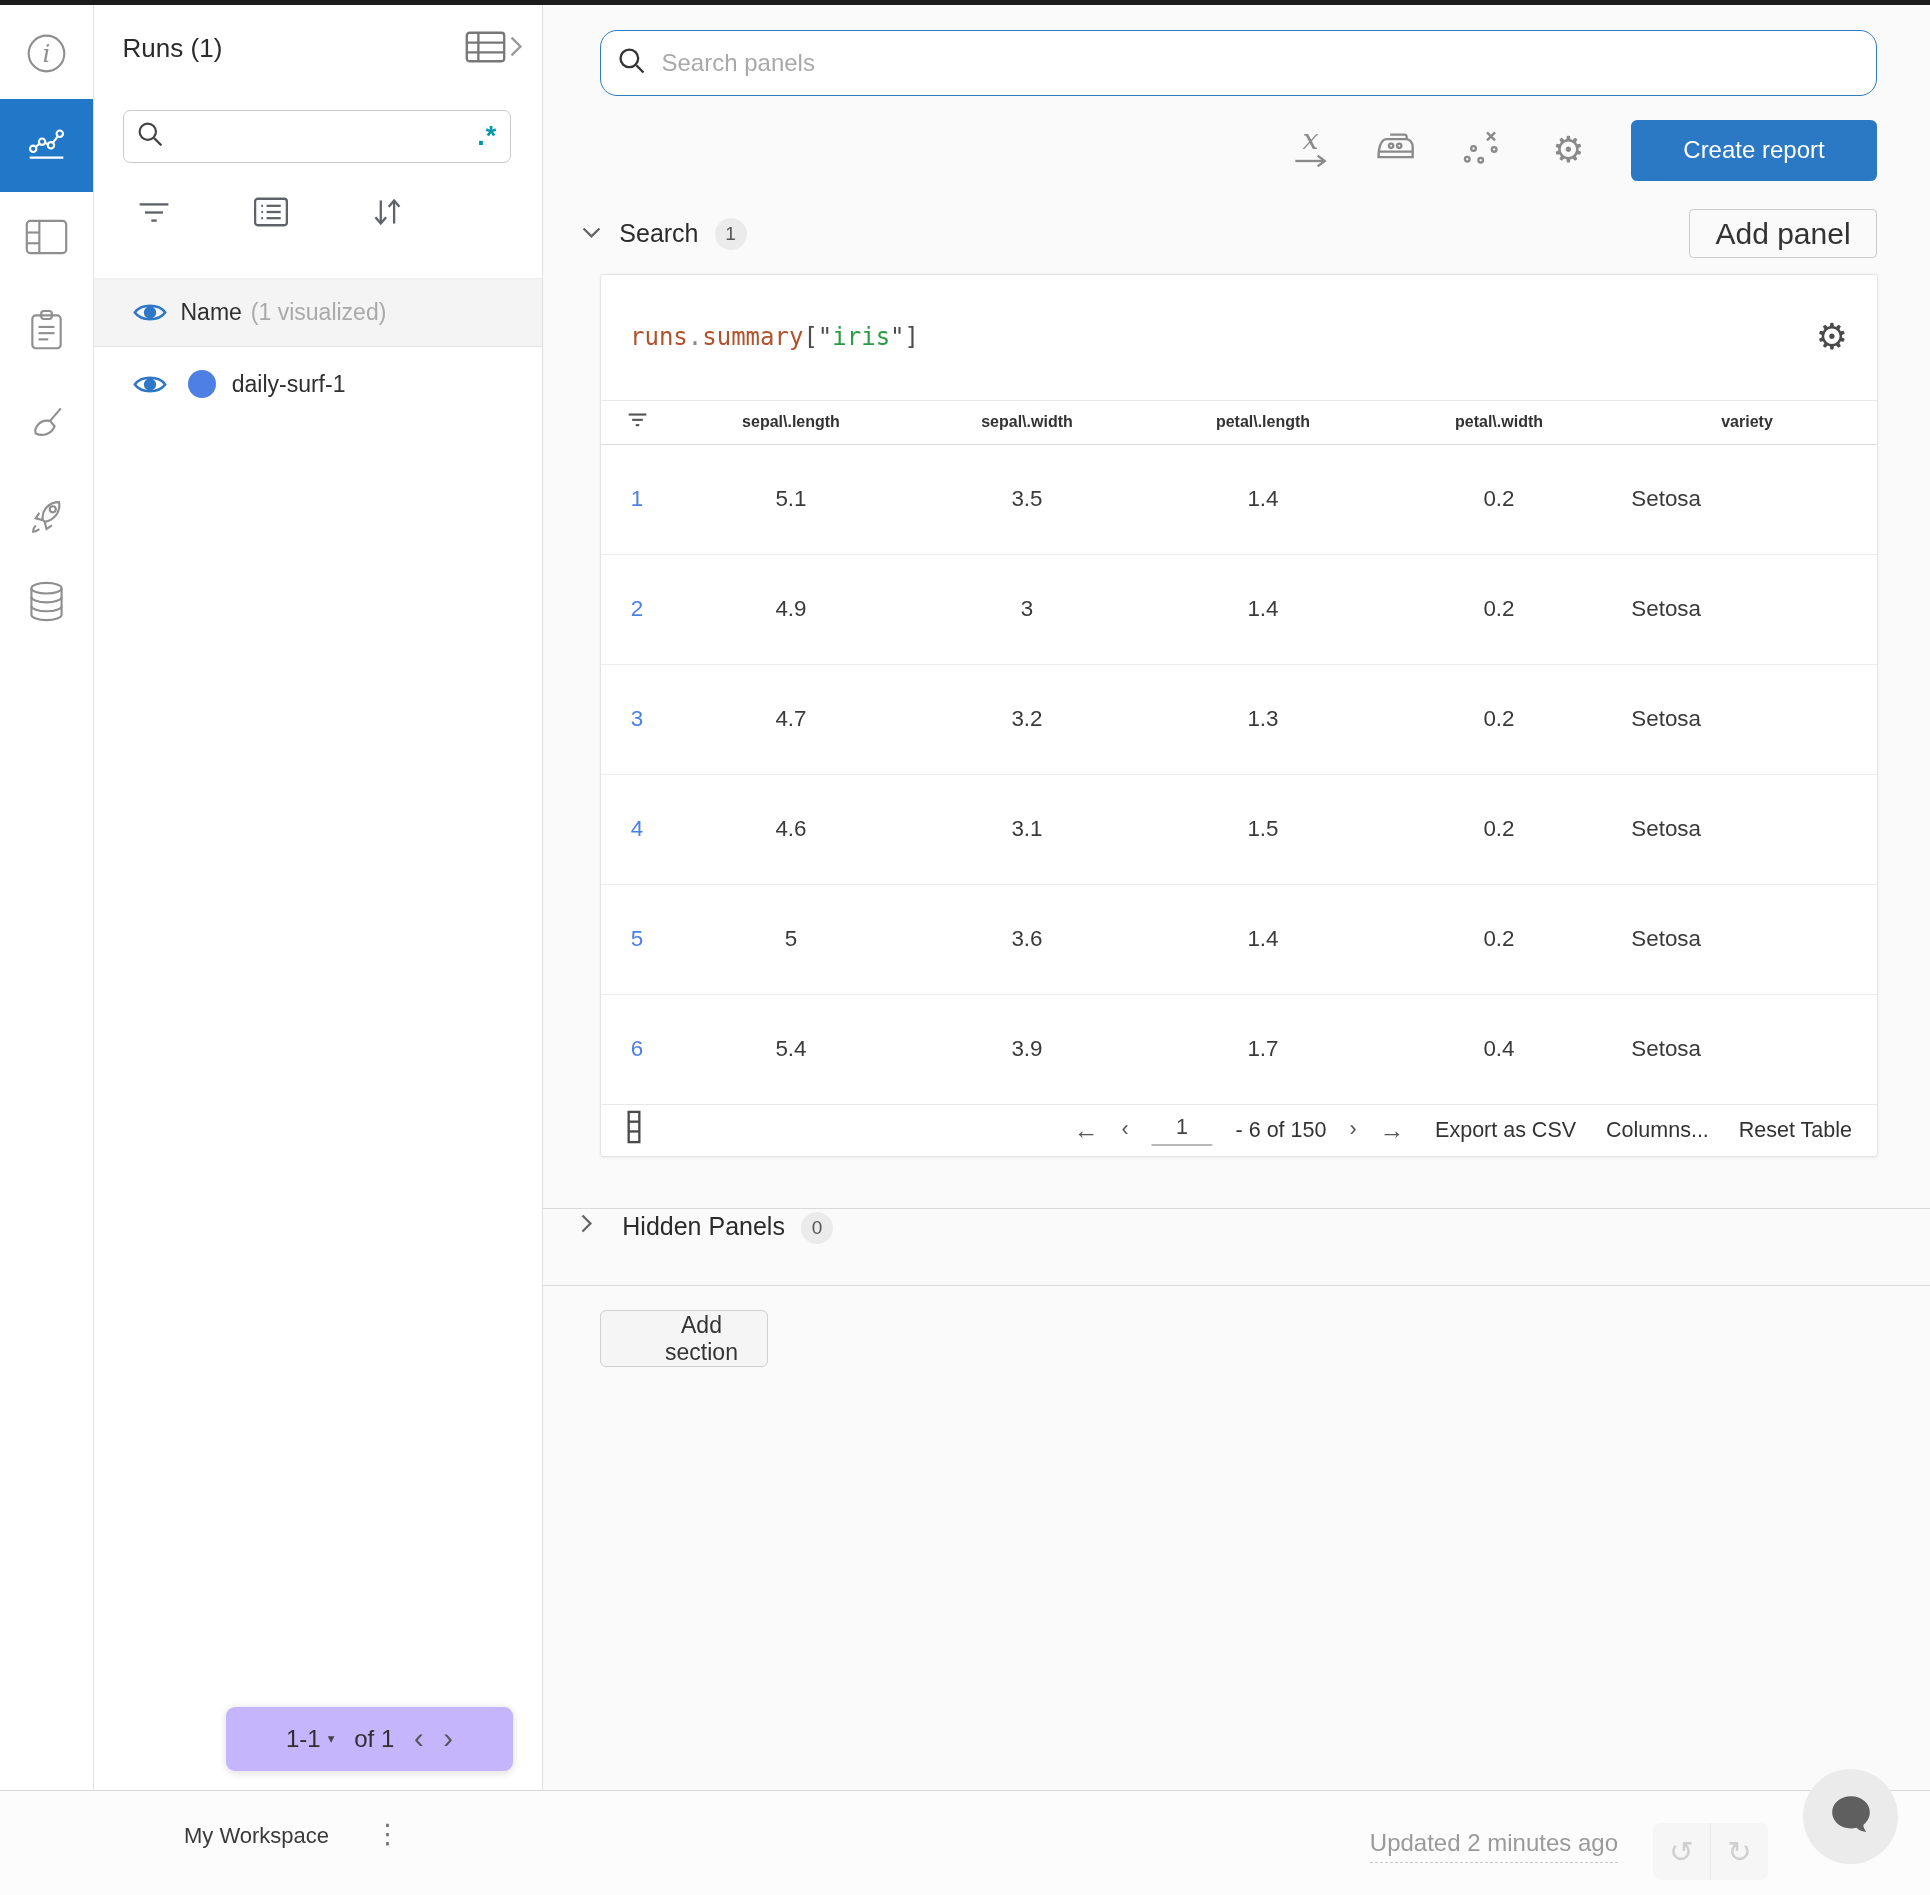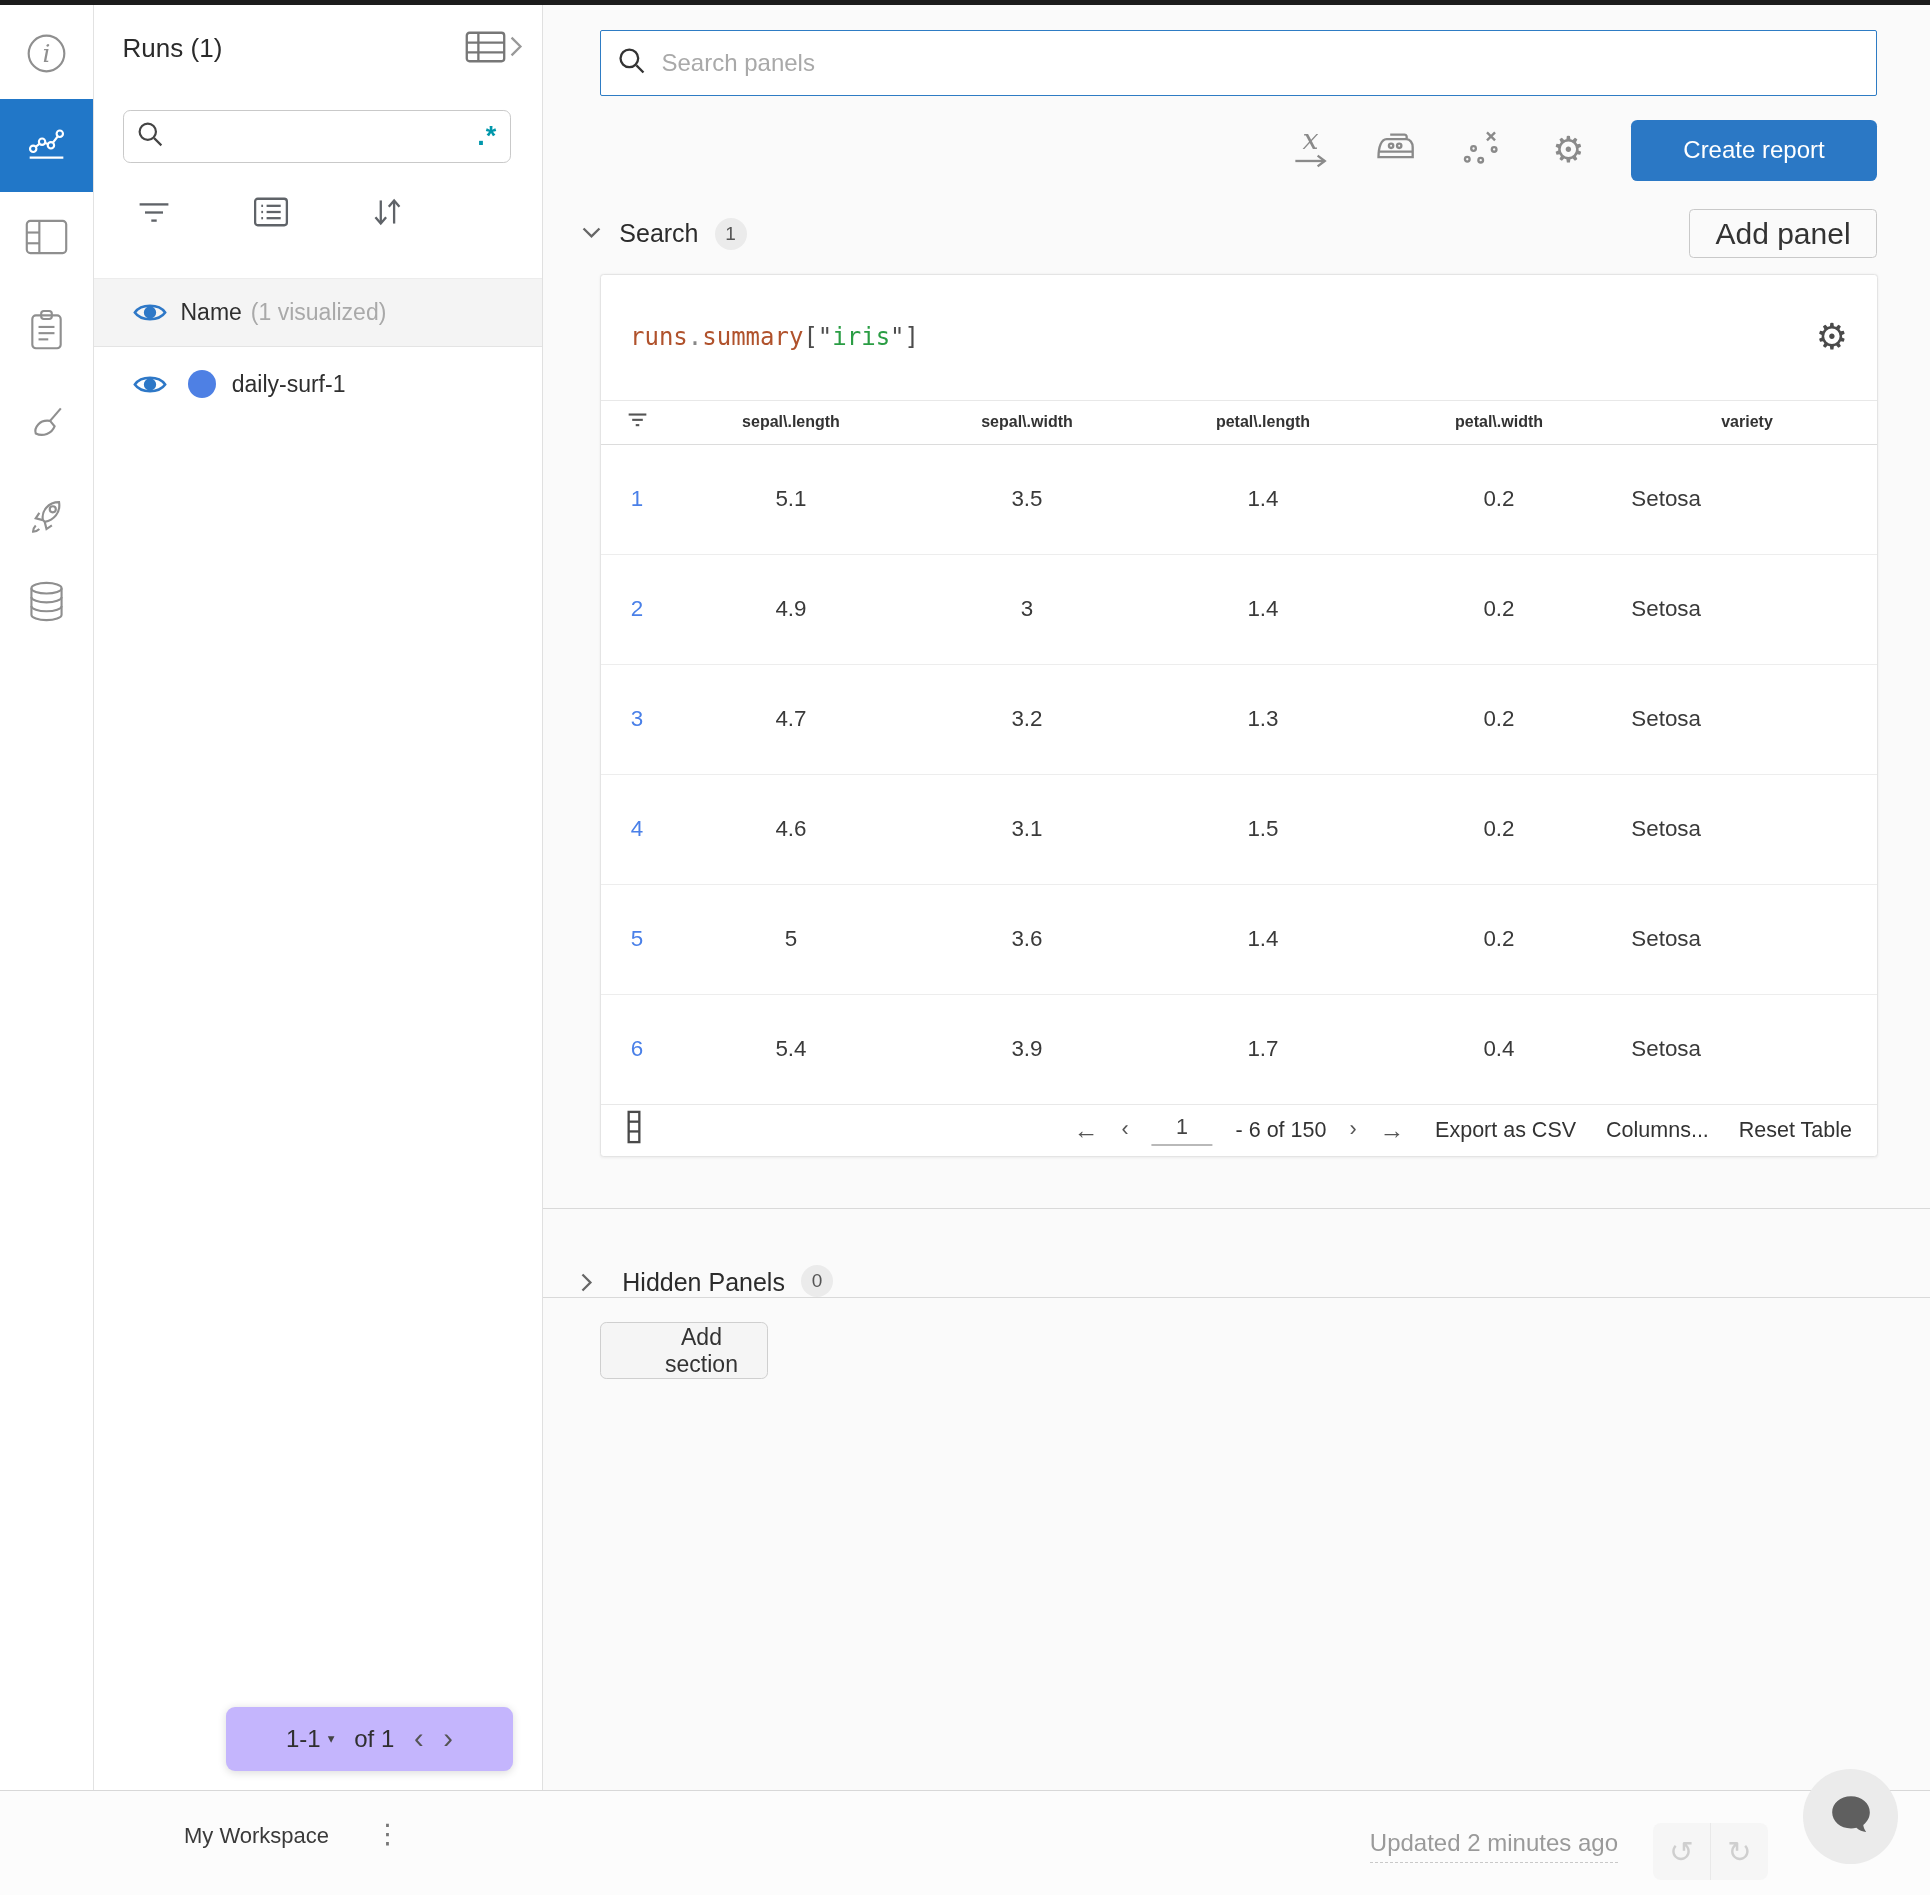--- a/index.html
+++ b/index.html
@@ -34,21 +34,21 @@
   .name-label{font-size:23px;color:#2f2f2f;margin-left:12.5px;}
   .name-sub{font-size:23px;color:#a9a9a9;margin-left:9px;}
   .run-dot{width:28px;height:28px;border-radius:50%;background:#4e80e4;margin-left:19.7px;flex:0 0 28px;}
   .run-name{font-size:23px;color:#2f2f2f;margin-left:16px;}
   .runs-pager{position:absolute;left:133px;top:1702px;width:287px;height:64px;background:#c4b5fd;border-radius:9px;box-shadow:0 1.8px 9px rgba(0,0,0,.14);display:flex;align-items:center;justify-content:center;gap:19.7px;font-size:24px;color:#2f2f2f;}
   .caret{font-size:13.4px;color:#444;cursor:pointer;}
   .pg-chev{font-size:29px;color:#555;cursor:pointer;line-height:1;}
 
   
   .main{position:absolute;top:4.5px;left:542px;width:1389px;height:1787px;background:#fafafa;box-sizing:border-box;padding:25px 54px 0 58px;}
-  .panel-search{height:66px;border:1.8px solid #2e7cc4;border-radius:2px;background:#fff;display:flex;align-items:center;box-sizing:border-box;padding:0 16px;}
+  .panel-search{height:66px;border:1.8px solid #2e7cc4;border-radius:17px;background:#fff;display:flex;align-items:center;box-sizing:border-box;padding:0 16px;}
   .panel-search input{flex:1;border:none;outline:none;font-size:24px;background:transparent;color:#333;margin-left:12.5px;}
   .panel-search input::placeholder{color:#a9a9a9;}
   .toolbar{margin-top:23px;height:63px;display:flex;align-items:center;justify-content:flex-end;}
   .tb-icon{width:50px;height:50px;display:flex;align-items:center;justify-content:center;cursor:pointer;margin-right:36px;}
   .tb-icon svg{stroke:#8a8a8a;fill:none;stroke-width:2.6;}
   .gear-glyph{font-size:36px;color:#8a8a8a;font-family:"DejaVu Sans",sans-serif;line-height:1;}
   .create-report{margin-left:16px;width:246px;height:61px;background:#2b78c5;color:#fff;border:none;border-radius:6.3px;font-size:24px;font-family:inherit;cursor:pointer;}
   .section-row{margin-top:27px;height:50px;display:flex;align-items:center;}
   .sec-chevron{width:30px;display:flex;align-items:center;cursor:pointer;margin-left:-19.7px;}
   .sec-title{font-size:25px;color:#2b2b2b;margin-left:9px;}
@@ -74,21 +74,21 @@
   .t-row .nc{text-align:center;}
   .t-row .vc{padding-left:14.3px;}
   .t-pager{flex:1;display:flex;align-items:center;padding:0 25px;position:relative;font-size:21.5px;color:#333;}
   .t-pager-center{position:absolute;left:50%;transform:translateX(-50%);display:flex;align-items:center;gap:23px;}
   .pgr-arrow{font-size:25px;color:#555;cursor:pointer;line-height:1;}
   .page-input{width:57px;border:none;outline:none;border-bottom:2.7px solid #b9b9b9;text-align:center;font-size:21.5px;color:#444;background:transparent;font-family:inherit;padding-bottom:3.6px;}
   .t-pager-right{margin-left:auto;display:flex;gap:30px;}
   .t-pager-right span{cursor:pointer;}
 
   
-  .hidden-row{margin:51px -54px 0 -58px;height:73px;border-top:0.9px solid #d9d9d9;border-bottom:0.9px solid #d9d9d9;display:flex;align-items:flex-end;padding:15px 54px 0 36px;}
+  .hidden-row{margin:51px -54px 0 -58px;height:73px;border-top:0.9px solid #d9d9d9;border-bottom:0.9px solid #d9d9d9;display:flex;align-items:flex-start;padding:3px 54px 0 36px;}
   .add-section{margin-top:24px;width:168px;height:57px;background:#f5f5f5;border:0.9px solid #cfcfcf;border-radius:6.3px;font-size:23px;color:#333;font-family:inherit;cursor:pointer;padding-left:41px;}
 
   
   .footer{position:absolute;left:0;bottom:0;width:1931px;height:104px;background:#fcfcfc;border-top:0.9px solid #d8d8d8;z-index:10;}
   .ws-label{position:absolute;left:184px;top:32px;font-size:22px;color:#3a3a3a;}
   .kebab{position:absolute;left:374px;top:27px;font-size:27px;color:#777;cursor:pointer;letter-spacing:0;}
   .updated{position:absolute;right:313px;top:38px;font-size:24px;color:#9a9a9a;border-bottom:1.8px dashed #c9c9c9;padding-bottom:4.5px;cursor:pointer;}
   .undoredo{position:absolute;right:163px;top:32px;width:115px;height:57px;background:#f6f6f6;border-radius:8px;display:flex;}
   .undoredo .ur{flex:1;display:flex;align-items:center;justify-content:center;font-size:29px;color:#cfcfcf;cursor:pointer;}
   .undoredo .ur:first-child{border-right:0.9px solid #e9e9e9;}

